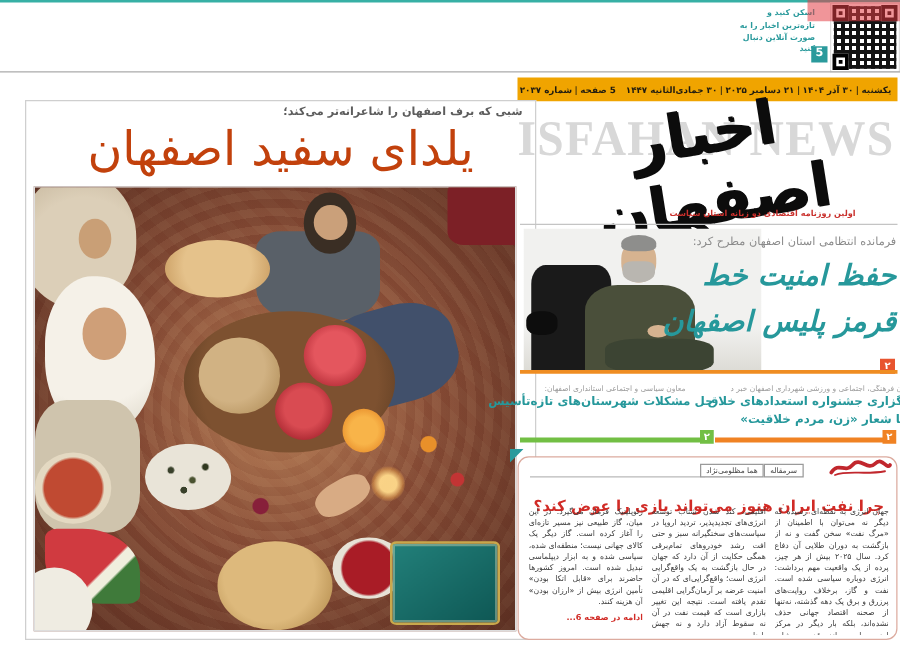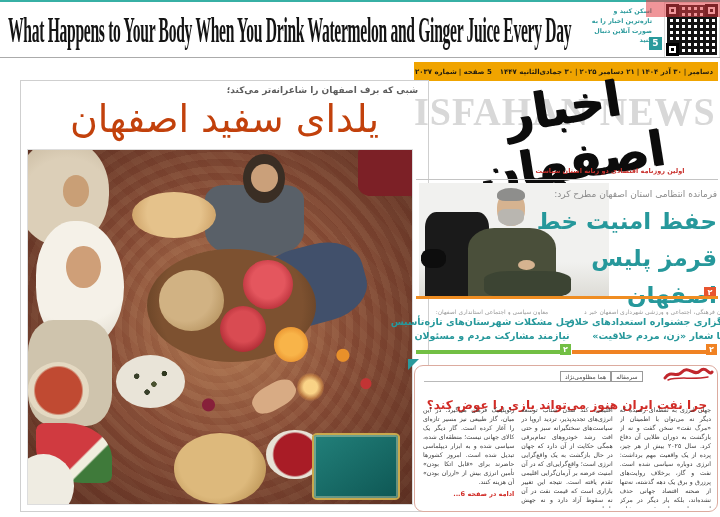--- a/index.html
+++ b/index.html
@@ -118,21 +118,21 @@
   .c-chair-arm{left:1%;top:58%;width:13%;height:17%;background:#0d0d0d;border-radius:40%;}
   .c-torso{left:26%;top:40%;width:46%;height:60%;background:#4a4f3a;border-radius:30% 30% 0 0;}
   .c-legs{left:34%;top:78%;width:46%;height:24%;background:#3c4433;border-radius:30%;}
   .c-head{left:41%;top:8%;width:15%;height:30%;background:#d6b390;border-radius:45%;}
   .c-hair{left:41%;top:4%;width:15%;height:12%;background:#8e8e8c;border-radius:50% 50% 30% 30%;}
   .c-beard{left:41.5%;top:23%;width:14%;height:15%;background:#b9b6b0;border-radius:30% 30% 50% 50%;}
   .c-hand{left:52%;top:68%;width:9%;height:9%;background:#d6b390;border-radius:50%;}
 
   .police-kicker{left:540px;top:189px;width:177px;font-size:9px;color:#8a8a8a;direction:rtl;}
   .police-headline{left:500px;top:203px;width:217px;text-align:right;direction:rtl;
-                   font-size:23px;font-weight:bold;color:#26989b;line-height:37px;}
+                   font-size:23px;font-weight:bold;color:#26989b;line-height:37px;font-style:italic;}
   .badge{color:#fff;font-size:8px;font-weight:bold;text-align:center;}
   .police-badge{left:704px;top:287px;width:12px;height:12px;line-height:12px;background:#e8542f;}
   .orange-rule{left:416px;top:296px;width:302px;height:3px;background:#ef8d22;}
 
   .brief{direction:rtl;text-align:center;}
   .brief-kicker{font-size:6px;color:#9a9a9a;white-space:nowrap;overflow:hidden;}
   .brief-h{font-size:9.5px;font-weight:bold;color:#26989b;line-height:14px;white-space:nowrap;}
   .brief-left{left:413px;top:308px;width:158px;}
   .brief-right{left:584px;top:308px;width:148px;}
   .bar-green{left:416px;top:350px;width:146px;height:3.5px;background:#72bf44;}
@@ -154,37 +154,34 @@
   .ed-body{left:423px;top:406px;width:288px;height:102px;display:flex;direction:rtl;gap:7px;}
   .ed-col{flex:1;font-size:6.2px;line-height:1.45;text-align:justify;color:#3a3a3a;overflow:hidden;}
   .ed-cont{display:block;color:#d12b26;font-weight:bold;margin-top:3px;font-size:6.5px;}
 </style>
 </head>
 <body>
 
 <div id="page">
 
   <div class="abs topline"></div>
-  <div class="abs eng-head-wrap">
-    <span class="eng-head">What Happens to Your Body When You Drink Watermelon and Ginger Juice Every Day</span>
-  </div>
   <div class="abs scan-note">اسکن کنید و تازه‌ترین اخبار را به صورت آنلاین دنبال کنید</div>
   <div class="abs page5">5</div>
   <div class="abs qr">
     <div class="qr-noise"></div>
     <div class="finder f1"></div>
     <div class="finder f2"></div>
     <div class="finder f3"></div>
   </div>
   <div class="abs qr-overlay"></div>
   <div class="abs mast-rule"></div>
 
   <div class="abs datebar">
     <span>
-      <span class="seg">دسامبر</span><span class="seg sep">۳۰ آذر ۱۴۰۴</span><span class="seg sep">۲۱ دسامبر ۲۰۲۵</span><span class="seg sep">۳۰ جمادی‌الثانیه ۱۴۴۷</span>
+      <span class="seg">یکشنبه</span><span class="seg sep">۳۰ آذر ۱۴۰۴</span><span class="seg sep">۲۱ دسامبر ۲۰۲۵</span><span class="seg sep">۳۰ جمادی‌الثانیه ۱۴۴۷</span>
     </span>
     <span class="slash"></span>
     <span>
       <span class="seg">5 صفحه</span><span class="seg sep">شماره ۲۰۳۷</span><span class="seg sep price">قیمت ۱۰،۰۰۰ تومان</span>
     </span>
   </div>
 
   <div class="abs lead-box">
     <div class="lead-kicker">شبی که برف اصفهان را شاعرانه‌تر می‌کند؛</div>
     <div class="lead-headline">یلدای سفید اصفهان</div>
@@ -237,21 +234,20 @@
   <div class="abs police-headline">
     <div>حفظ امنیت خط</div>
     <div>قرمز پلیس اصفهان</div>
   </div>
   <div class="abs badge police-badge">۲</div>
   <div class="abs orange-rule"></div>
 
   <div class="abs brief brief-left">
     <div class="brief-kicker">معاون سیاسی و اجتماعی استانداری اصفهان:</div>
     <div class="brief-h">حل مشکلات شهرستان‌های تازه‌تأسیس</div>
-    <div class="brief-h">نیازمند مشارکت مردم و مسئولان</div>
   </div>
   <div class="abs bar-green"></div>
   <div class="abs badge badge-green">۲</div>
 
   <div class="abs brief brief-right">
     <div class="brief-kicker">معاون فرهنگی، اجتماعی و ورزشی شهرداری اصفهان خبر داد:</div>
     <div class="brief-h">برگزاری جشنواره استعدادهای خلاق</div>
     <div class="brief-h">با شعار «زن، مردم خلاقیت»</div>
   </div>
   <div class="abs bar-orange"></div>

